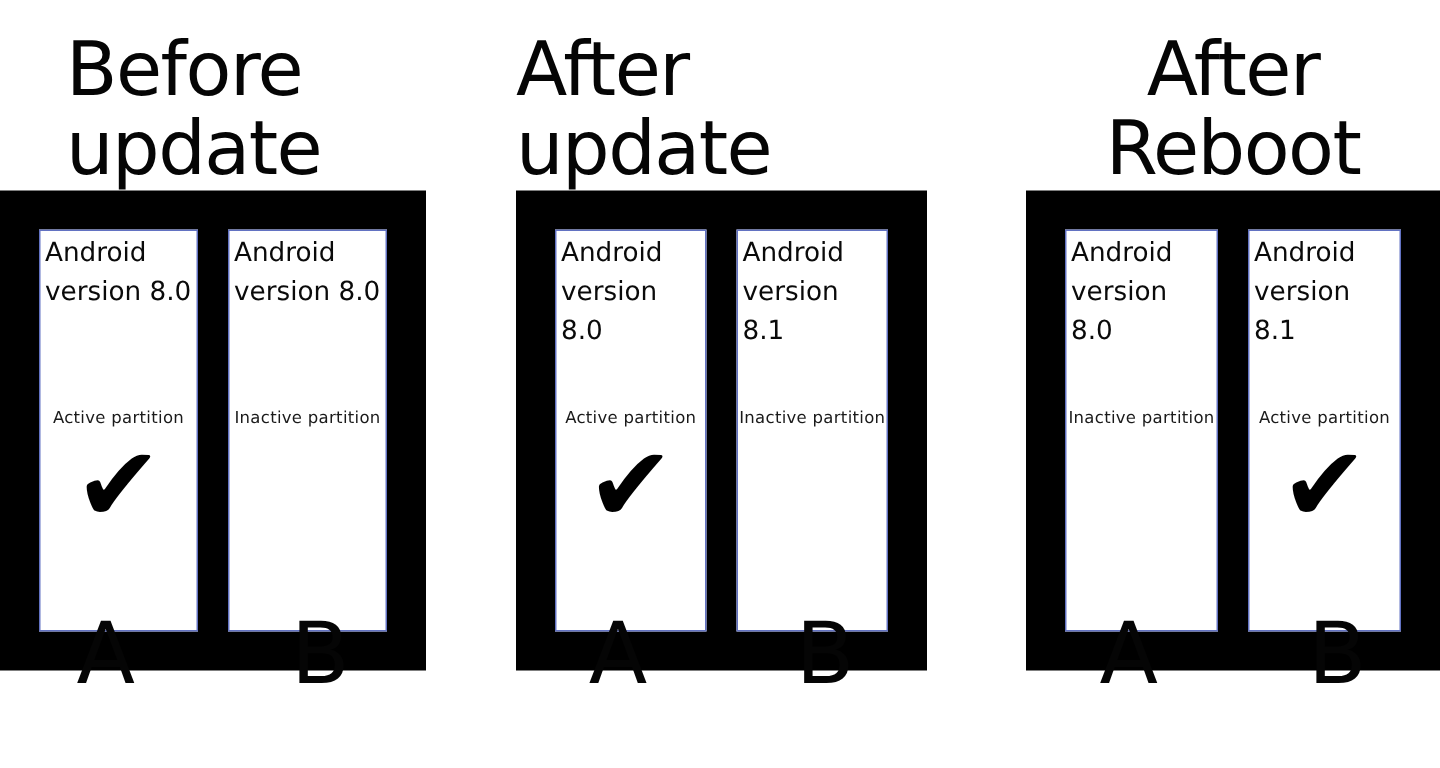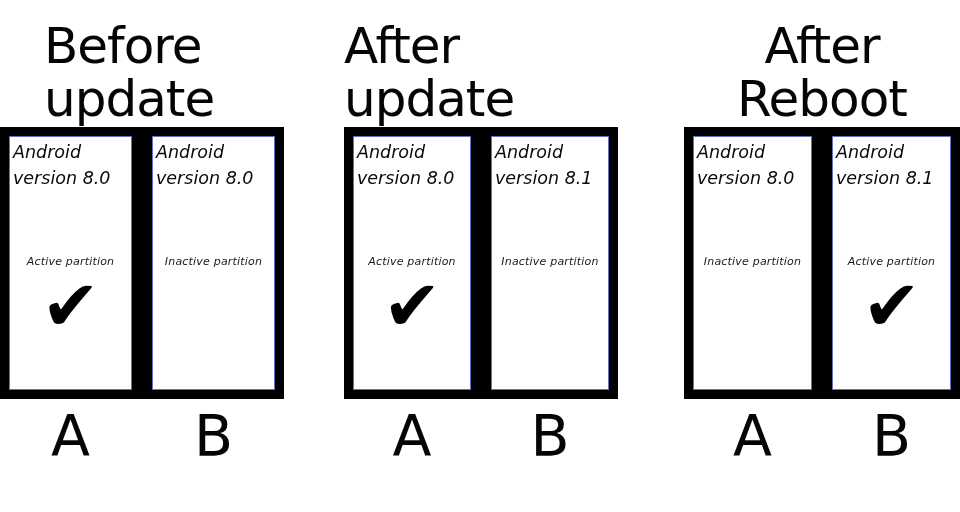--- a/index.html
+++ b/index.html
@@ -20,24 +20,24 @@
     position:absolute; top:20px; margin:0;
     font-size:50px; line-height:53px; font-weight:400;
     letter-spacing:-1px;
     white-space:pre-line; color:#050505;
   }
   .g0 .title { left:44px; }
   .g1 .title { left:0; }
   .g2 .title { left:0; width:100%; text-align:center; }
 
   .slotbox {
-    position:absolute; top:127px; left:0; right:0; height:272px;
+    position:absolute; top:127px; left:0; right:0; height:320px;
     background:#000;
     display:flex; gap:20px;
-    padding:9px; box-sizing:border-box;font-style:italic;
+    padding:26px; box-sizing:border-box;
   }
   .partition {
     position:relative; flex:1;
     background:#fff;
     border:1px solid #6272c2;
     overflow:hidden;
   }
   .os {
     position:absolute; top:2px; left:3px; right:0;
     font-size:17.5px; line-height:26px;

